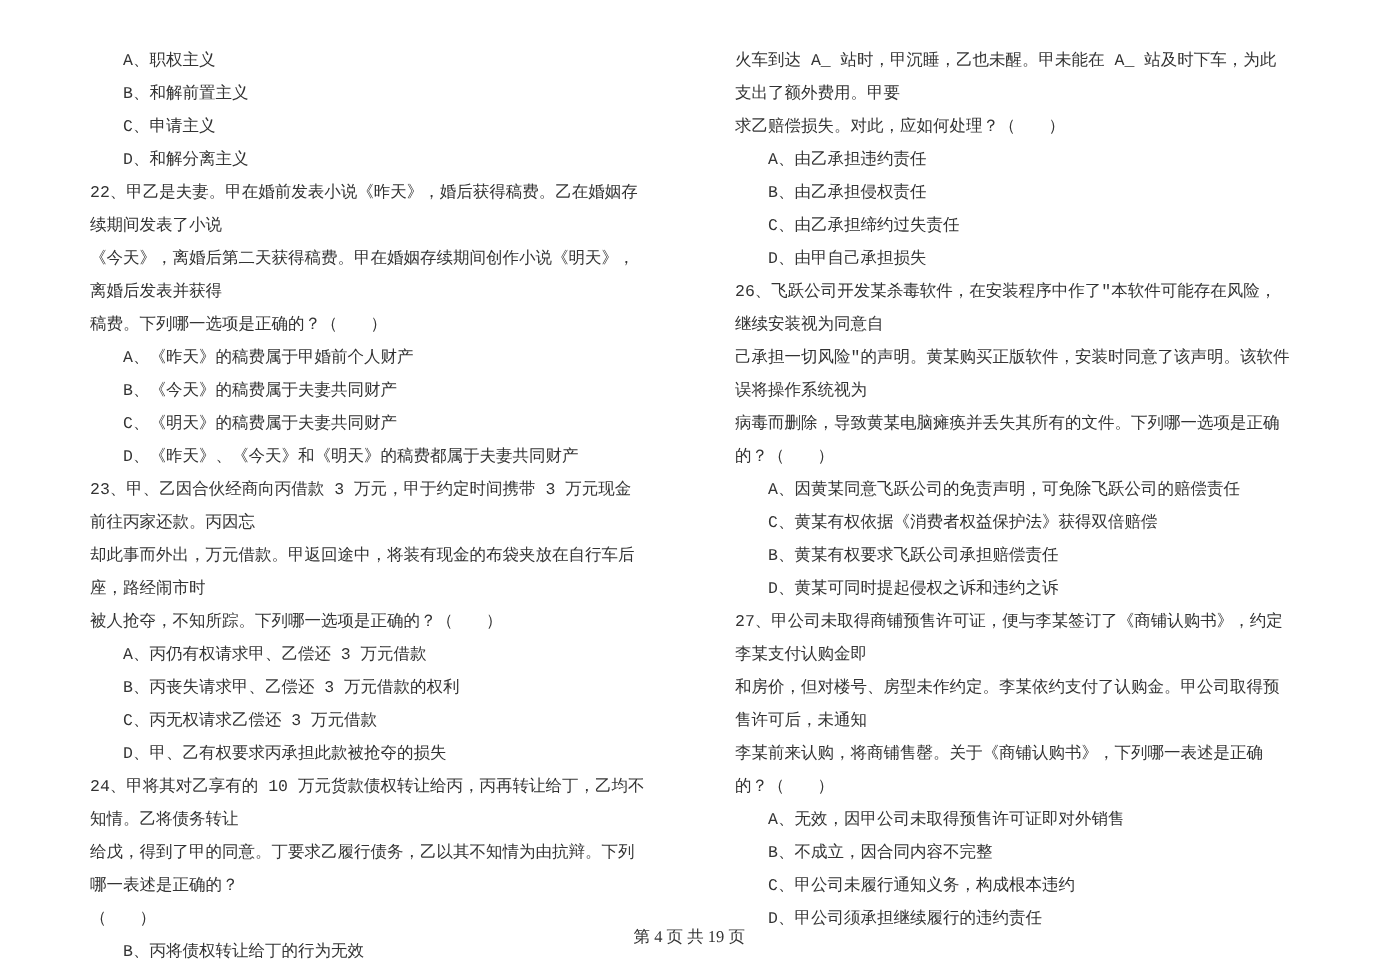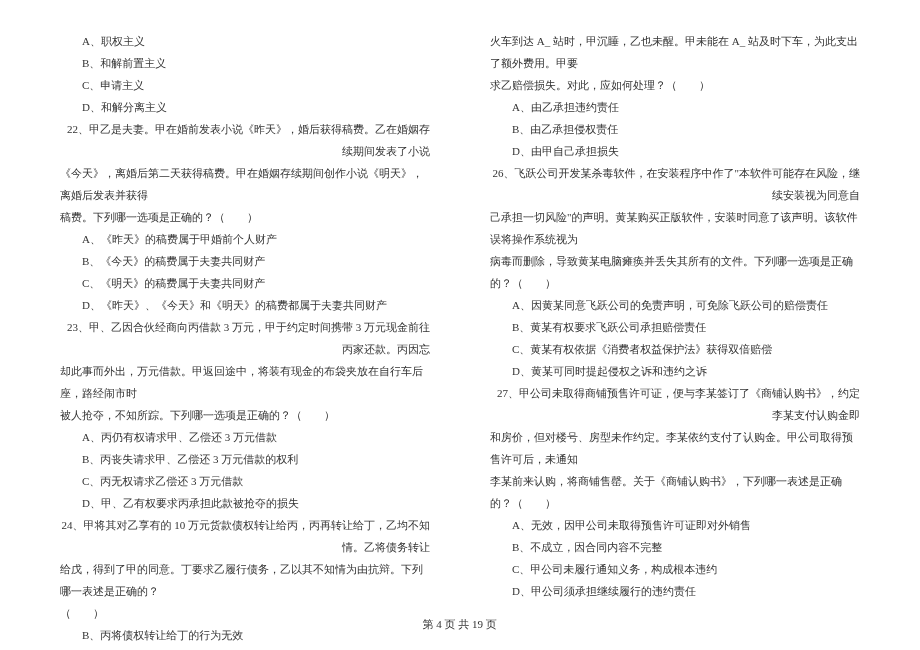--- a/index.html
+++ b/index.html
@@ -11,31 +11,31 @@
       font-size: 11px;
       color: #333;
       position: relative;
       overflow: hidden;
     }
     .page-container {
       display: flex;
       padding: 30px 60px 40px 60px;
       gap: 60px;
       height: 610px;
+      font-family: Liberation Mono, monospace;
     }
     .column {
       flex: 1;
       line-height: 2.0;
     }
     .option-line {
       padding-left: 2em;
     }
     .question-line {
       text-indent: 0;
-      text-align: right;
     }
     .continuation-line {
       text-indent: 0;
     }
     .footer {
       position: absolute;
       bottom: 18px;
       left: 0;
       right: 1px;
       text-align: center;
@@ -74,28 +74,29 @@
     <div class="continuation-line">（　　）</div>
     <div class="option-line">B、丙将债权转让给丁的行为无效</div>
 
   </div>
 
   <div class="column">
     <div class="continuation-line">火车到达 A_ 站时，甲沉睡，乙也未醒。甲未能在 A_ 站及时下车，为此支出了额外费用。甲要</div>
     <div class="continuation-line">求乙赔偿损失。对此，应如何处理？（　　）</div>
     <div class="option-line">A、由乙承担违约责任</div>
     <div class="option-line">B、由乙承担侵权责任</div>
+    <div class="option-line">C、由乙承担缔约过失责任</div>
     <div class="option-line">D、由甲自己承担损失</div>
 
     <div class="question-line">26、飞跃公司开发某杀毒软件，在安装程序中作了"本软件可能存在风险，继续安装视为同意自</div>
     <div class="continuation-line">己承担一切风险"的声明。黄某购买正版软件，安装时同意了该声明。该软件误将操作系统视为</div>
     <div class="continuation-line">病毒而删除，导致黄某电脑瘫痪并丢失其所有的文件。下列哪一选项是正确的？（　　）</div>
     <div class="option-line">A、因黄某同意飞跃公司的免责声明，可免除飞跃公司的赔偿责任</div>
+    <div class="option-line">C、黄某有权依据《消费者权益保护法》获得双倍赔偿</div>
     <div class="option-line">B、黄某有权要求飞跃公司承担赔偿责任</div>
-    <div class="option-line">C、黄某有权依据《消费者权益保护法》获得双倍赔偿</div>
     <div class="option-line">D、黄某可同时提起侵权之诉和违约之诉</div>
 
     <div class="question-line">27、甲公司未取得商铺预售许可证，便与李某签订了《商铺认购书》，约定李某支付认购金即</div>
     <div class="continuation-line">和房价，但对楼号、房型未作约定。李某依约支付了认购金。甲公司取得预售许可后，未通知</div>
     <div class="continuation-line">李某前来认购，将商铺售罄。关于《商铺认购书》，下列哪一表述是正确的？（　　）</div>
     <div class="option-line">A、无效，因甲公司未取得预售许可证即对外销售</div>
     <div class="option-line">B、不成立，因合同内容不完整</div>
     <div class="option-line">C、甲公司未履行通知义务，构成根本违约</div>
     <div class="option-line">D、甲公司须承担继续履行的违约责任</div>
 

